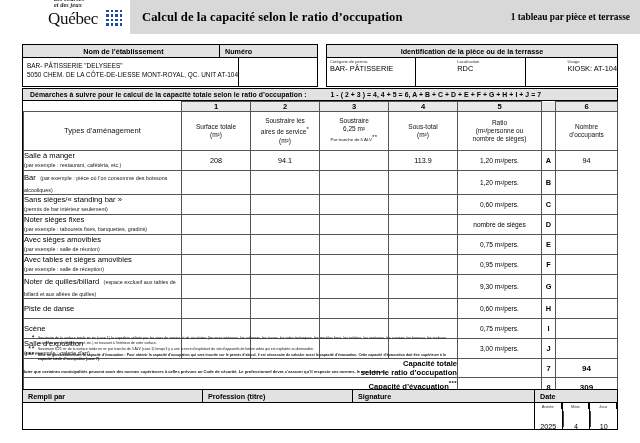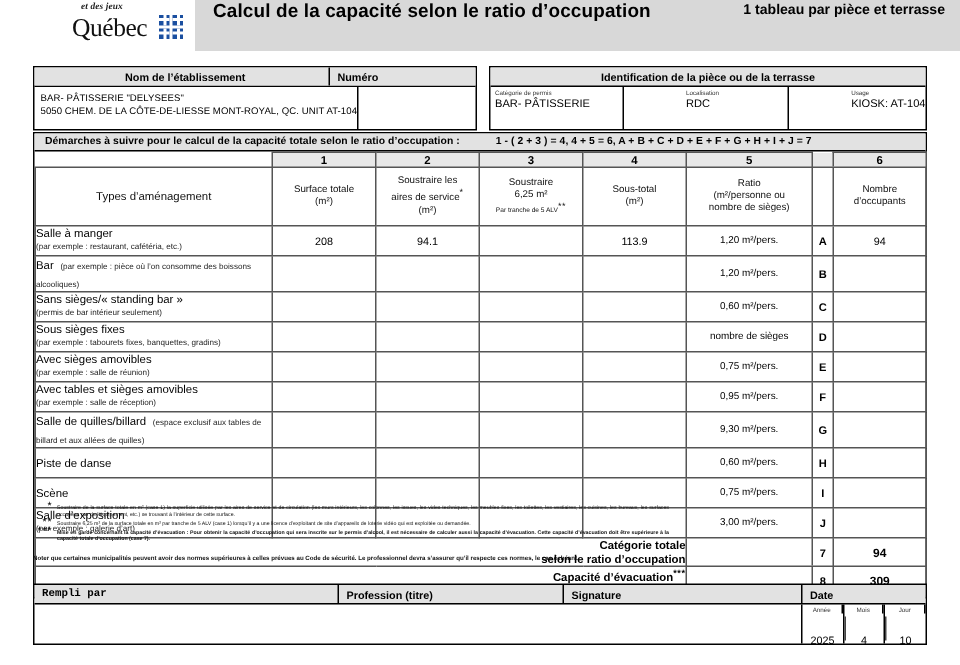--- a/index.html
+++ b/index.html
@@ -33,22 +33,22 @@
     font-size:17px;line-height:17px;color:#111;letter-spacing:-.3px;
   }
   .flag{display:grid;grid-template-columns:7px 7px;grid-template-rows:7px 7px;gap:2px;margin-bottom:1px;}
   .flag i{display:block;width:7px;height:7px;background:#1a4fa0;position:relative;}
   .flag i:before{content:"";position:absolute;left:2.4px;top:0;width:2.2px;height:7px;background:#fff;}
   .flag i:after{content:"";position:absolute;top:2.4px;left:0;width:7px;height:2.2px;background:#fff;}
 
   .title-bar{
     position:absolute;left:130px;top:0;right:0;height:34px;
     background:#d8d8d8;
-    display:flex;align-items:flex-start;justify-content:space-between;
-    padding:0 10px 0 12px;box-sizing:border-box;
+    display:flex;align-items:center;justify-content:space-between;
+    padding:0 10px 0 12px;box-sizing:border-box;font-family:Liberation Serif, serif;
   }
   .doc-title{font-size:12.6px;font-weight:bold;color:#000;letter-spacing:.1px;}
   .doc-sub{font-size:9.4px;font-weight:bold;color:#000;}
 
   
   .outer{border:1.2px solid #000;box-sizing:border-box;}
   .mini-lbl{font-size:4.2px;color:#333;padding:1px 0 0 3px;line-height:5px;}
   .val{font-size:7.4px;padding:0 0 2px 3px;white-space:nowrap;}
 
   
@@ -106,21 +106,21 @@
   .bottomnote{position:absolute;left:22px;top:369px;width:596px;font-size:4.1px;font-weight:bold;line-height:6px;color:#111;}
 
   
   .sign{position:absolute;left:22px;top:389px;width:596px;border:1.2px solid #000;box-sizing:border-box;}
   .sign .hdr{display:flex;background:#e2e2e2;border-bottom:1px solid #000;}
   .sign .hdr div{font-size:7.2px;font-weight:bold;padding:1.5px 0 1.5px 5px;box-sizing:border-box;border-right:1px solid #000;}
   .sign .hdr div:last-child{border-right:none;}
   .sign .bdy{display:flex;height:26px;}
   .sign .bdy div{box-sizing:border-box;border-right:1px solid #000;}
   .sign .bdy div:last-child{border-right:none;}
-  .w1{width:203px;font-family:Liberation Mono, monospace;}.w2{width:150px;}.w3{flex:1;}.w4{width:82px;}
+  .w1{width:180px;}.w2{width:150px;}.w3{flex:1;}.w4{width:82px;}
   .sv{font-size:7.2px;padding:5px 0 0 6px;}
   .datecols{display:flex;height:100%;}
   .dc{flex:1;text-align:center;position:relative;}
   .dc .t{font-size:4.2px;color:#333;padding-top:1px;}
   .dc .v{font-size:7.2px;padding-top:13px;}
   .dc.sep:before{content:"";position:absolute;left:0;top:8px;bottom:2px;width:1px;background:#444;}
 </style>
 </head>
 <body>
 
@@ -278,21 +278,21 @@
             <td class="ctr"></td>
             <td class="ctr"></td>
             <td class="ctr"></td>
             <td class="ctr"></td>
             <td class="ratio">0,60 m²/pers.</td>
             <td class="letter">C</td>
             <td class="ctr"></td>
           </tr>
           <tr>
             <td class="rowlbl" style="height:19px">
-              <div class="big">Sous sièges fixes</div>
+              <div class="big">Noter sièges fixes</div>
               <div class="small">(par exemple : tabourets fixes, banquettes, gradins)</div>
             </td>
             <td class="ctr"></td>
             <td class="ctr"></td>
             <td class="ctr"></td>
             <td class="ctr"></td>
             <td class="ratio">nombre de sièges</td>
             <td class="letter">D</td>
             <td class="ctr"></td>
           </tr>
@@ -316,21 +316,21 @@
             </td>
             <td class="ctr"></td>
             <td class="ctr"></td>
             <td class="ctr"></td>
             <td class="ctr"></td>
             <td class="ratio">0,95 m²/pers.</td>
             <td class="letter">F</td>
             <td class="ctr"></td>
           </tr>
           <tr>
-            <td class="rowlbl" style="height:19px"><span class="big">Salle de quilles/billard</span> <span class="small">(espace exclusif aux tables de billard et aux allées de quilles)</span></td>
+            <td class="rowlbl" style="height:19px"><span class="big">Noter de quilles/billard</span> <span class="small">(espace exclusif aux tables de billard et aux allées de quilles)</span></td>
             <td class="ctr"></td>
             <td class="ctr"></td>
             <td class="ctr"></td>
             <td class="ctr"></td>
             <td class="ratio">9,30 m²/pers.</td>
             <td class="letter">G</td>
             <td class="ctr"></td>
           </tr>
           <tr>
             <td class="rowlbl" style="height:19px">
@@ -369,21 +369,21 @@
             <td class="ctr"></td>
             <td class="ratio">3,00 m²/pers.</td>
             <td class="letter">J</td>
             <td class="ctr"></td>
           </tr>
         </tbody>
 
       <tbody>
           <tr>
         <td colspan="5" class="tot-lbl" style="height:17px">
-          <span>Catégorie totale</span><br>
+          <span>Capacité totale</span><br>
           <span>selon le ratio d’occupation</span>
         </td>
         <td class="letter" style="border-left:none;border-right:none"></td>
         <td class="letter">7</td>
         <td class="totnum">94</td>
       </tr>
 
       <tr>
         <td colspan="5" class="tot-lbl" style="height:19px">
           <span>Capacité d’évacuation</span><span class="star">***</span>

